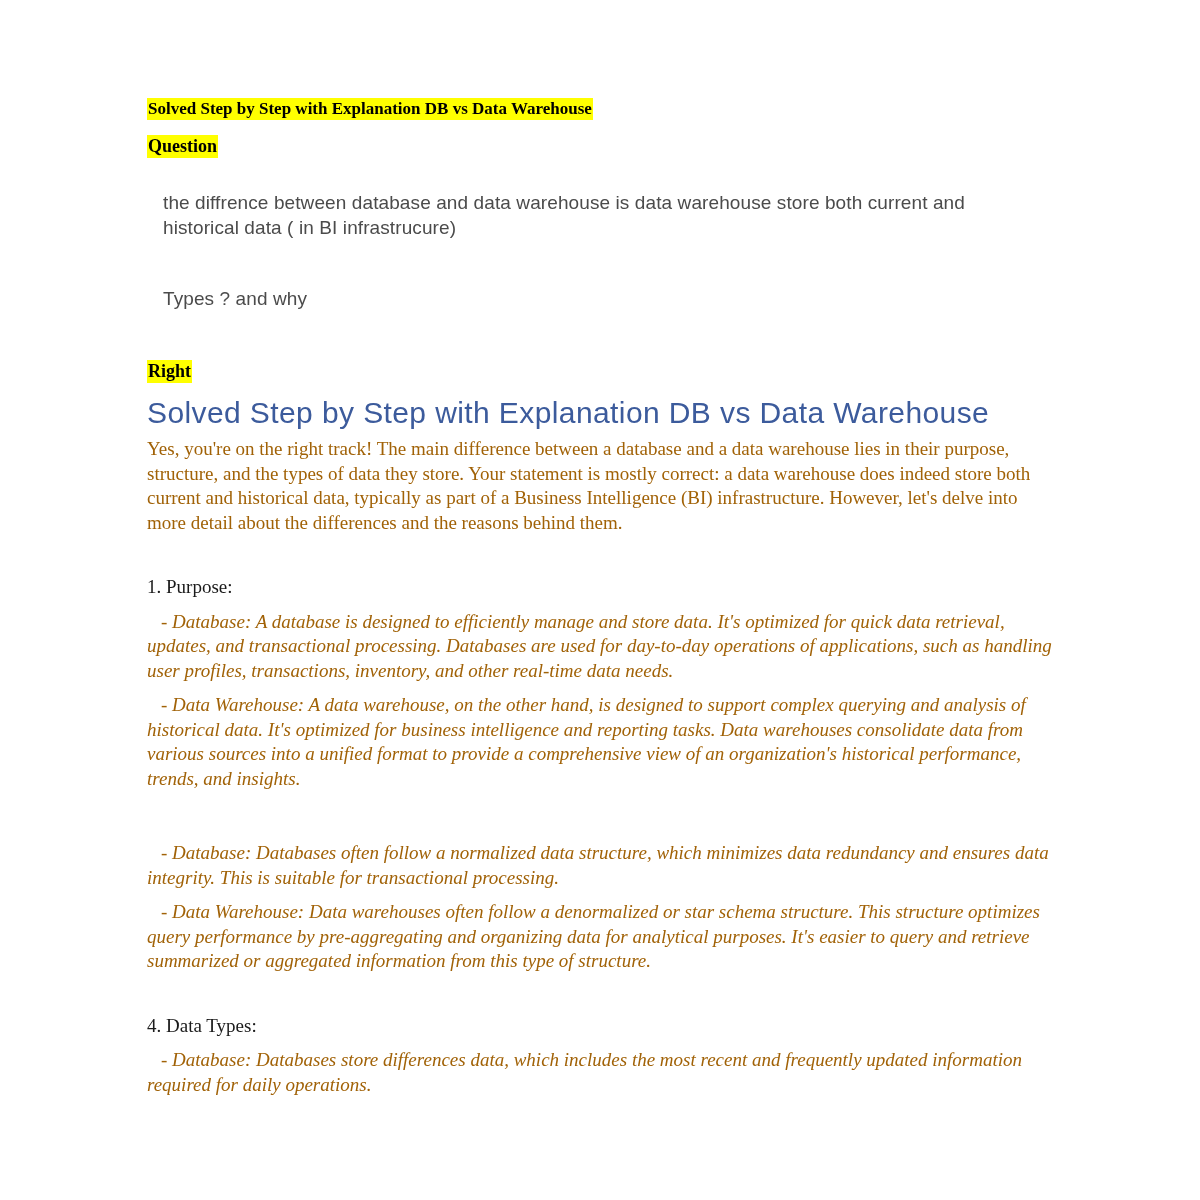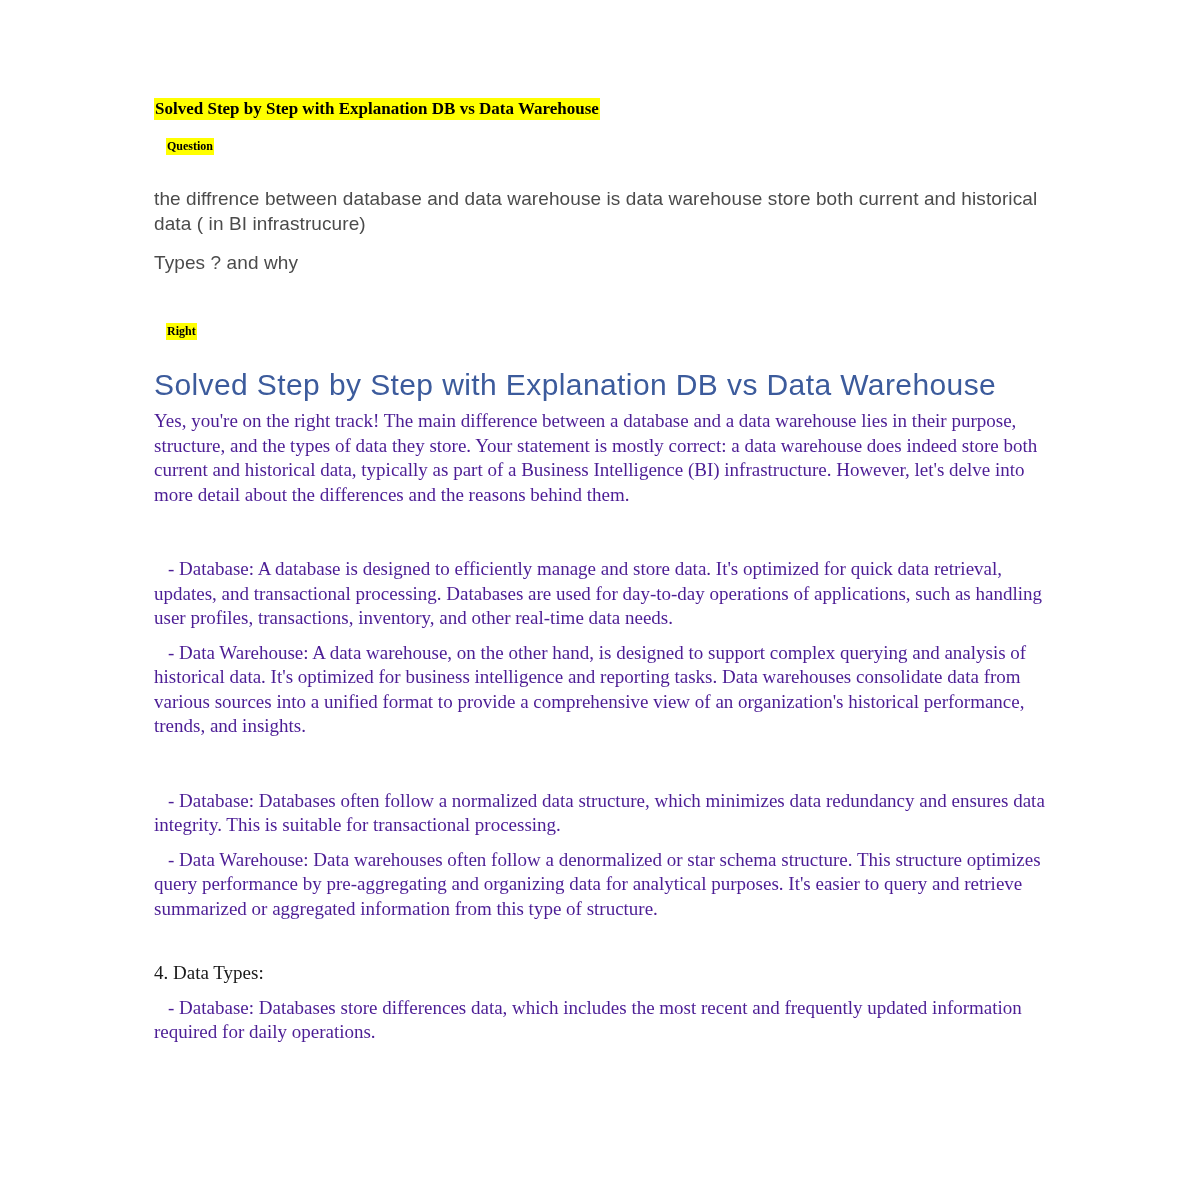--- a/index.html
+++ b/index.html
@@ -16,21 +16,21 @@
 
   #page {
     position: relative;
     width: 1200px;
     height: 1200px;
     background: #ffffff;
   }
 
   .content {
     position: absolute;
-    left: 154px;
+    left: 147px;
     top: 99px;
     width: 912px;
   }
 
   
   .hl-title {
     font-family: "Liberation Serif", "DejaVu Serif", serif;
     font-weight: bold;
     font-size: 17px;
     line-height: 20px;
@@ -40,58 +40,59 @@
   .hl-title .hl,
   .hl-label .hl {
     background-color: #ffff00;
     padding: 1px 1px 2px 1px;
     box-decoration-break: clone;
     -webkit-box-decoration-break: clone;
   }
   .hl-label {
     font-family: "Liberation Serif", "DejaVu Serif", serif;
     font-weight: bold;
-    font-size: 12px;
+    font-size: 18px;
     line-height: 20px;
     color: #000000;
-    margin: 12px;
+    margin: 0;
   }
 
   
   .q-body {
     font-family: "Liberation Sans", "DejaVu Sans", sans-serif;
     font-size: 19px;
     line-height: 25px;
     color: #4b4b4b;
     letter-spacing: 0.1px;
-    margin: 0;
+    margin: 16px;
   }
 
   
   .blue-heading {
     font-family: "Liberation Sans", "DejaVu Sans", sans-serif;
     font-size: 30px;
     line-height: 36px;
     font-weight: normal;
     color: #3c5b9c;
     letter-spacing: 0.4px;
     margin: 0;
   }
 
   
   .a-body {
     font-family: "Liberation Serif", "DejaVu Serif", serif;
     font-size: 19px;
     line-height: 24.5px;
-    color: #4c1d95;
+    color: #a16207;
     margin: 0;
     text-align: left;
   }
   .a-body.indent {
     text-indent: 14px;
+    font-style: italic;
   }
   .sec-head {
     font-family: "Liberation Serif", "DejaVu Serif", serif;
     font-size: 19px;
     line-height: 24.5px;
     color: #1a1a1a;
     margin: 0;
   }
 
   
@@ -127,20 +128,21 @@
     <div class="gap-14"></div>
 
     <h1 class="blue-heading">Solved Step by Step with Explanation DB vs Data Warehouse</h1>
 
     <div class="gap-6"></div>
 
     <p class="a-body">Yes, you're on the right track! The main difference between a database and a data warehouse lies in their purpose, structure, and the types of data they store. Your statement is mostly correct: a data warehouse does indeed store both current and historical data, typically as part of a Business Intelligence (BI) infrastructure. However, let's delve into more detail about the differences and the reasons behind them.</p>
 
     <div class="gap-40"></div>
 
+    <p class="sec-head">1. Purpose:</p>
 
     <div class="gap-10"></div>
 
     <p class="a-body indent">- Database: A database is designed to efficiently manage and store data. It's optimized for quick data retrieval, updates, and transactional processing. Databases are used for day-to-day operations of applications, such as handling user profiles, transactions, inventory, and other real-time data needs.</p>
 
     <div class="gap-10"></div>
 
     <p class="a-body indent">- Data Warehouse: A data warehouse, on the other hand, is designed to support complex querying and analysis of historical data. It's optimized for business intelligence and reporting tasks. Data warehouses consolidate data from various sources into a unified format to provide a comprehensive view of an organization's historical performance, trends, and insights.</p>
 
     <div class="gap-40"></div>

